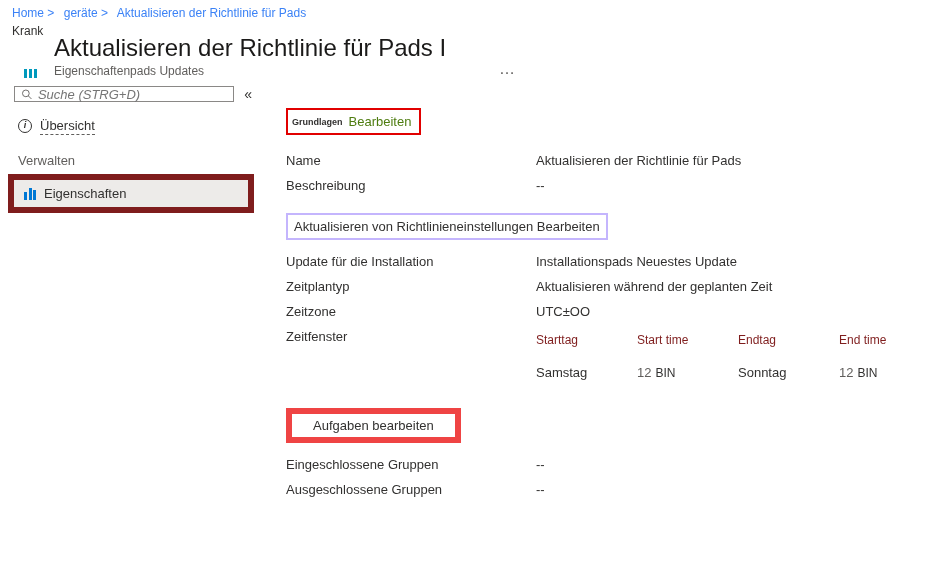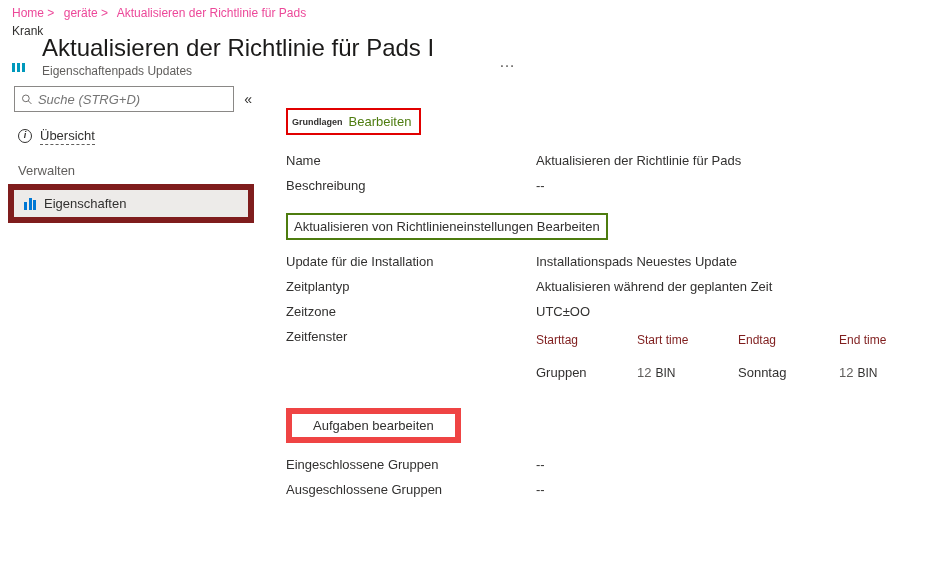--- a/index.html
+++ b/index.html
@@ -8,31 +8,31 @@
       font-size: 13px;
       color: #323130;
       background: #fff;
       width: 947px;
       height: 565px;
       overflow: hidden;
     }
     .breadcrumb {
       padding: 6px 12px 2px 12px;
       font-size: 12px;
-      color: #ec4899;
+      color: #3b82f6;
     }
     .breadcrumb span { margin-right: 6px; }
     .brand-row {
       padding: 2px 29px 0 12px;
       font-size: 12px;
     }
     .title-row {
       display: flex;
-      align-items: center;
-      padding: 0 12px 2px 12px;
+      align-items: flex-end;
+      padding: 0 12px 2px 24px;
     }
     .title-icon {
       width: 30px;
       display: flex;
       flex-direction: column;
       align-items: flex-start;
       padding-top: 18px;
     }
     .title-icon .bars {
       display: flex;
@@ -72,21 +72,21 @@
     .search-row {
       display: flex;
       align-items: center;
       gap: 10px;
       padding: 0 6px 10px 6px;
     }
     .search-box {
       display: flex;
       align-items: center;
       border: 1px solid #8a8886;
-      height: 26px;
+      height: 16px;
       flex: 1;
       padding: 0 6px;
       background: #fff;
     }
     .search-box input {
       border: none;
       outline: none;
       font-size: 13px;
       width: 100%;
       font-style: italic;
@@ -182,21 +182,21 @@
     .kv-grid {
       display: grid;
       grid-template-columns: 250px 1fr;
       row-gap: 10px;
       margin: 8px 0 14px 0;
       font-size: 13px;
     }
     .kv-label { color: #323130; }
     .kv-value { color: #323130; }
     .red-box-sec2 {
-      border: 2px solid #4d7c0f;
+      border: 2px solid #c4b5fd;
       padding: 4px 6px;
       display: inline-block;
       margin: 6px 0 14px 0;
       font-size: 13px;
     }
     .settings-grid {
       display: grid;
       grid-template-columns: 250px 1fr;
       row-gap: 10px;
       font-size: 13px;
@@ -314,21 +314,21 @@
       <div class="kv-label">Zeitzone</div>
       <div class="kv-value">UTC±OO</div>
       <div class="kv-label">Zeitfenster</div>
       <div>
         <div class="timewindow-table">
           <div class="tw-head">Starttag</div>
           <div class="tw-head">Start time</div>
           <div class="tw-head">Endtag</div>
           <div class="tw-head">End time</div>
 
-          <div class="tw-cell">Gruppen</div>
+          <div class="tw-cell">Samstag</div>
           <div class="tw-cell tw-time">
             <span class="n">12</span>
             <span class="u">BIN</span>
           </div>
           <div class="tw-cell">Sonntag</div>
           <div class="tw-cell tw-time">
             <span class="n">12</span>
             <span class="u">BIN</span>
           </div>
         </div>

